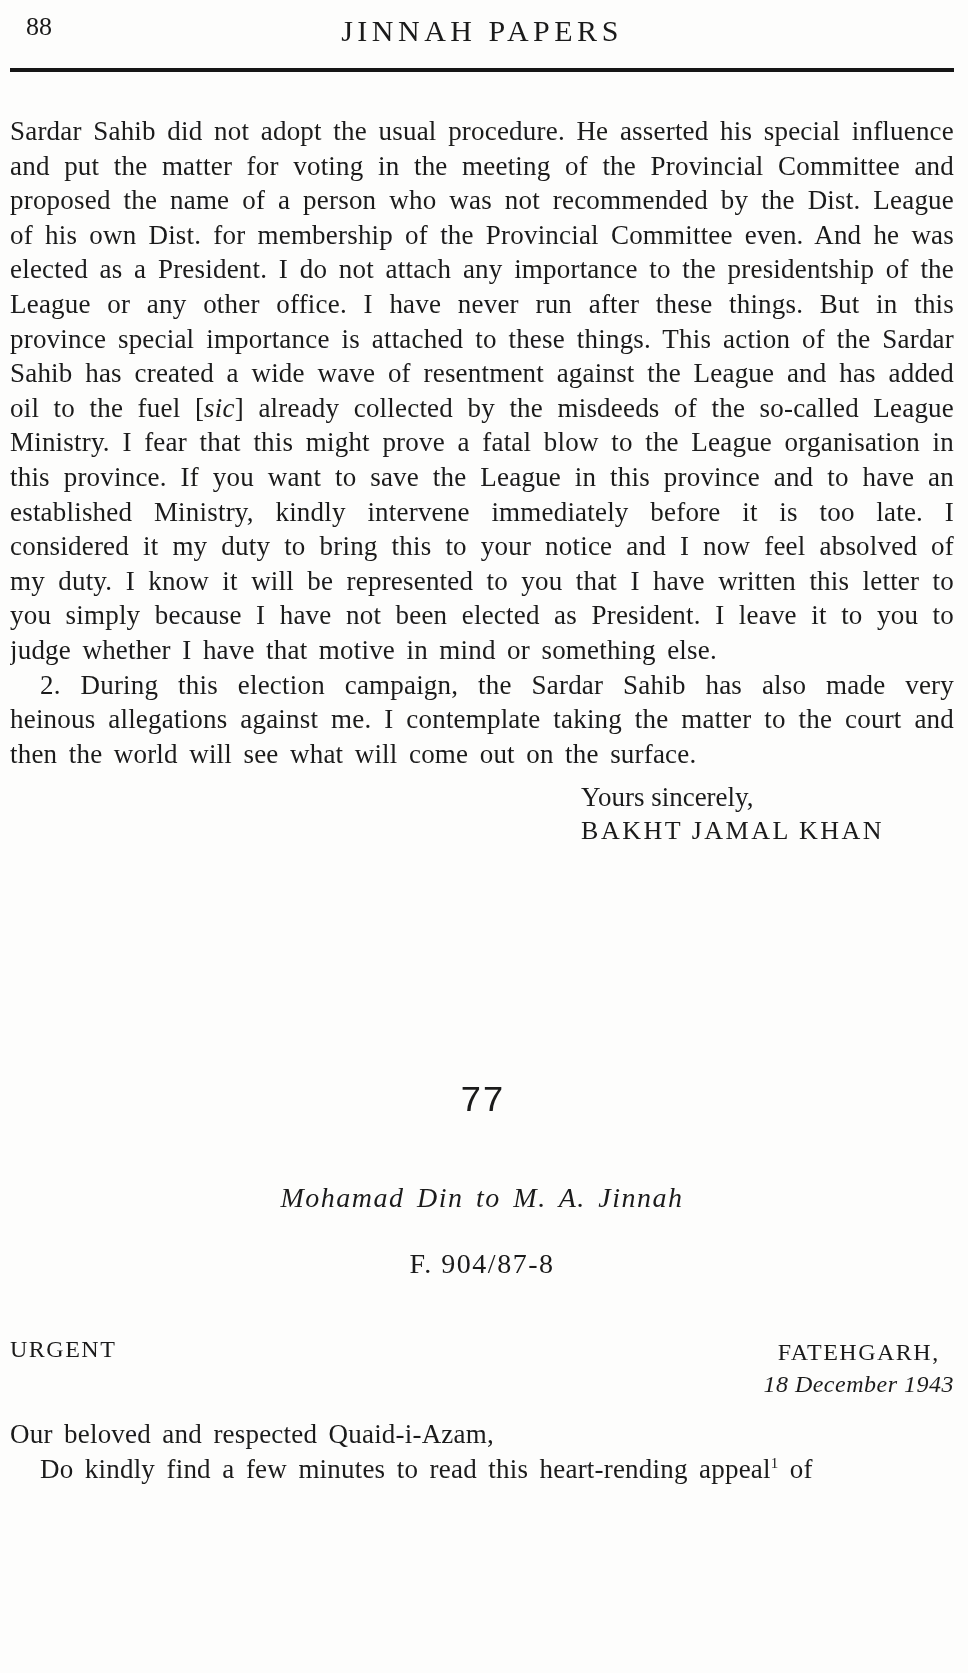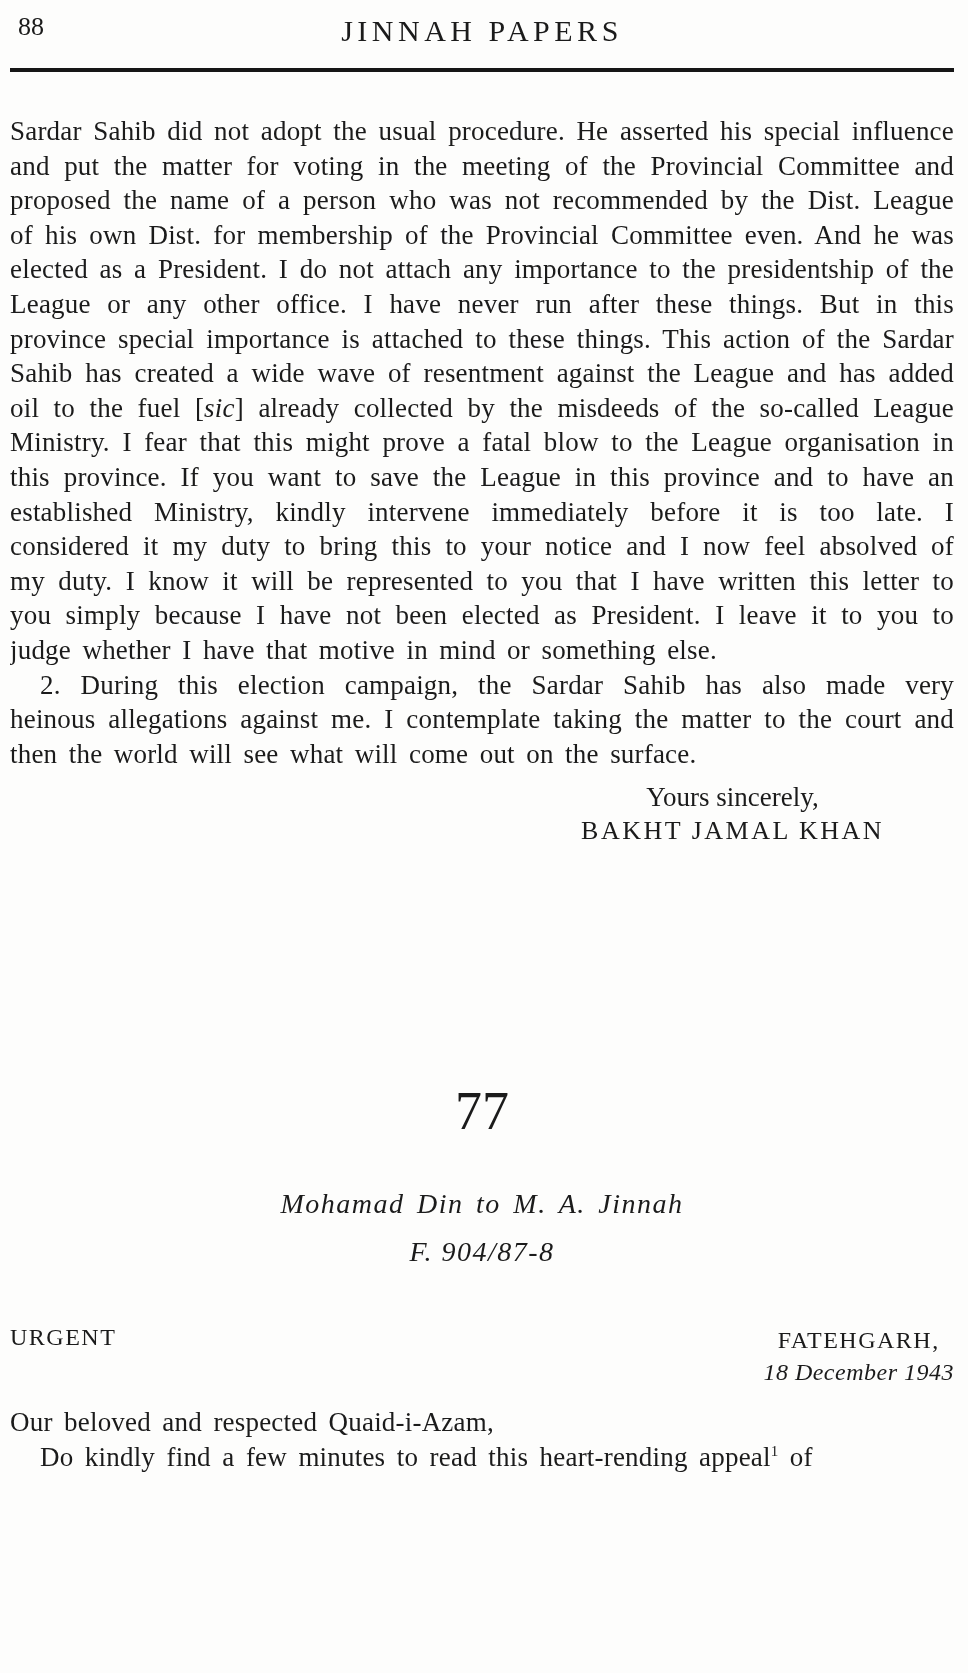--- a/index.html
+++ b/index.html
@@ -18,21 +18,21 @@
   }
 
   
   .page-header {
     position: relative;
     height: 48px;
     padding-top: 14px;
   }
   .page-number {
     position: absolute;
-    left: 8px;
+    left: 16px;
     top: 12px;
     font-size: 26px;
   }
   .running-title {
     display: block;
     text-align: center;
     font-size: 30px;
     letter-spacing: 4.5px;
   }
   .header-rule {
@@ -52,21 +52,20 @@
     line-height: 34.6px;
     word-spacing: 4.5px;
     letter-spacing: 0.2px;
   }
   .justify { text-align: justify; }
   .indent { text-indent: 30px; }
 
   .signature-block {
     width: fit-content;
     margin: 10px 70px 0 auto;
-    text-align: center;
   }
   .closing {
     font-size: 27px;
     line-height: 33px;
   }
   .signature {
     font-size: 26px;
     line-height: 33px;
     letter-spacing: 2.5px;
   }
@@ -79,38 +78,38 @@
   }
   .footnote-zone sup {
     font-size: 13px;
     vertical-align: super;
     line-height: 0;
   }
 
   
   .doc-number {
     text-align: center;
-    font-size: 54px;
+    font-size: 37px;
     font-weight: normal;
     margin-top: 58px;
+    font-family: Liberation Mono, monospace;
   }
   .doc-title {
     text-align: center;
     font-style: italic;
     font-size: 28px;
     letter-spacing: 1.5px;
     word-spacing: 4px;
-    margin-top: 46px;
+    margin-top: 60px;
   }
   .doc-ref {
     text-align: center;
-    font-style: italic;
     font-size: 28px;
     letter-spacing: 1.5px;
-    margin-top: 16px;
+    margin-top: 34px;
   }
   .doc-meta {
     display: flex;
     justify-content: space-between;
     align-items: flex-start;
     margin-top: 56px;
   }
   .urgent {
     font-size: 24px;
     letter-spacing: 1.5px;

